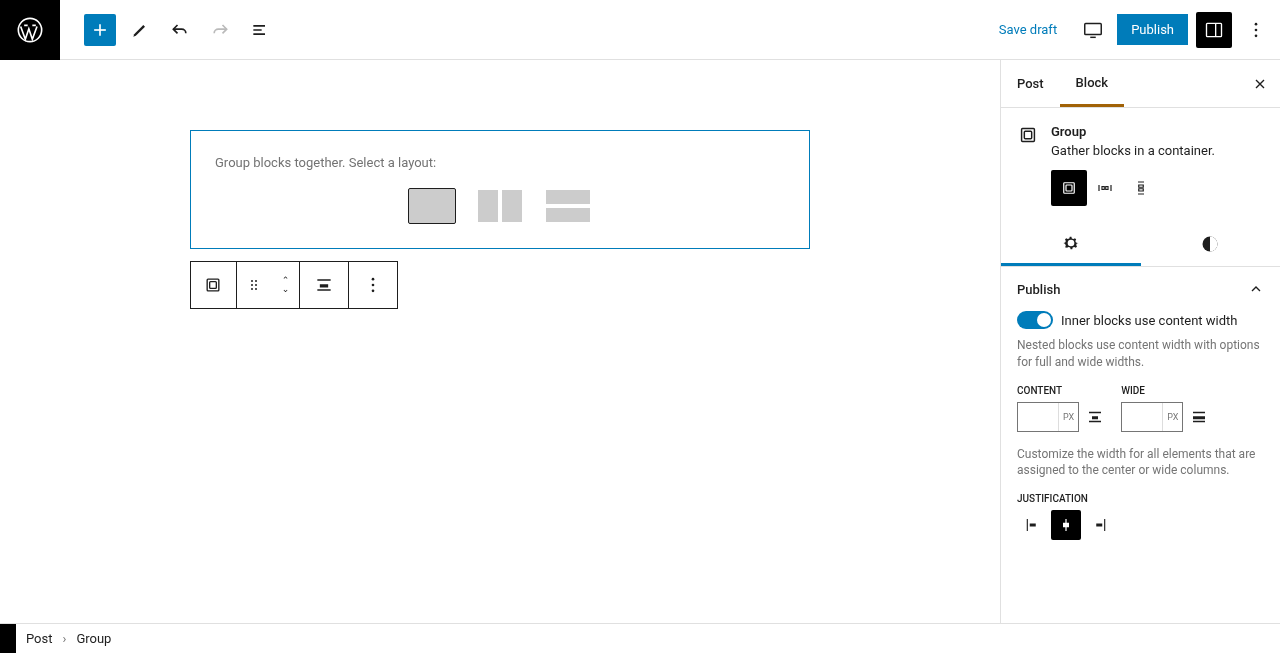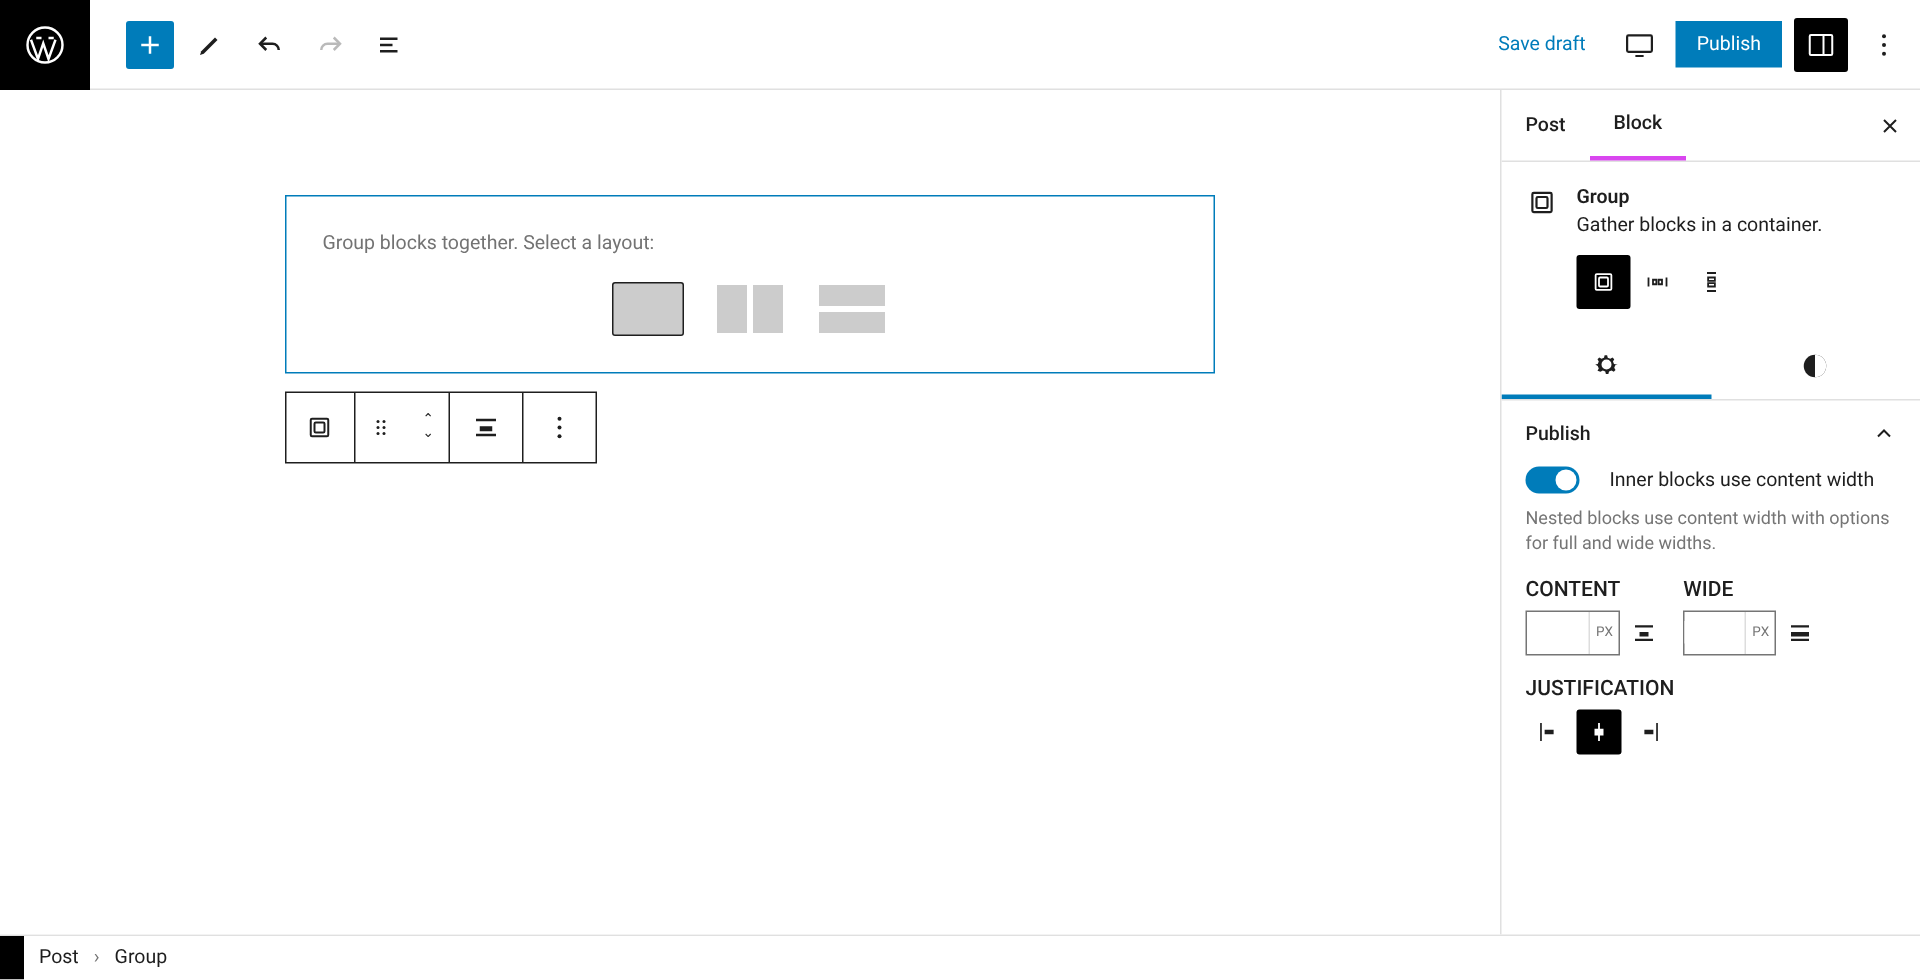--- a/index.html
+++ b/index.html
@@ -40,40 +40,40 @@
 .bt1 { width: 46px; }
 .bt2 { width: 64px; display: flex; align-items: center; justify-content: space-around; }
 .bt2 .movers { display: flex; flex-direction: column; font-size: 9px; line-height: 9px; }
 .bt3 { width: 50px; }
 .bt4 { width: 48px; }
 
 
 .sidebar { width: 280px; border-left: 1px solid #e0e0e0; background: #fff; overflow-y: auto; display: flex; flex-direction: column; }
 .tabs { display: flex; border-bottom: 1px solid #e0e0e0; height: 48px; align-items: stretch; }
 .tab { padding: 0 16px; display: flex; align-items: center; cursor: pointer; font-weight: 500; color: #1e1e1e; }
-.tab.active { border-bottom: 3px solid #d946ef; }
+.tab.active { border-bottom: 3px solid #a16207; }
 .tab-close { margin-left: auto; width: 40px; display: flex; align-items: center; justify-content: center; cursor: pointer; }
 .panel-body { padding: 16px; }
 .block-header { display: flex; gap: 12px; margin-bottom: 16px; }
 .block-title { font-weight: 600; font-size: 13px; }
 .block-desc { font-size: 13px; color: #1e1e1e; margin-top: 4px; }
 .variation-row { display: flex; gap: 0; margin-top: 12px; }
 .var-btn { width: 36px; height: 36px; display: flex; align-items: center; justify-content: center; cursor: pointer; border-radius: 2px; }
 .var-btn.active { background: #000; color: #fff; }
 .subtabs { display: flex; border-bottom: 1px solid #e0e0e0; margin: 0 -16px; }
 .subtab { flex: 1; height: 44px; display: flex; align-items: center; justify-content: center; cursor: pointer; }
 .subtab.active { border-bottom: 3px solid #007cba; }
 .section-header { display: flex; justify-content: space-between; align-items: center; padding: 14px 0; font-weight: 500; cursor: pointer; }
-.toggle-row { display: flex; align-items: center; gap: 20px; margin-bottom: 8px; }
+.toggle-row { display: flex; align-items: center; gap: 8px; margin-bottom: 8px; }
 .toggle { width: 36px; height: 18px; background: #007cba; border-radius: 10px; position: relative; cursor: pointer; }
 .toggle::after { content: ''; position: absolute; right: 2px; top: 2px; width: 14px; height: 14px; background: #fff; border-radius: 50%; }
 .help-text { font-size: 12px; color: #757575; margin-bottom: 14px; line-height: 1.4; }
 .width-row { display: flex; gap: 16px; }
 .width-col { flex: 1; }
-.label-small { font-size: 14px; font-weight: 500; text-transform: uppercase; color: #1e1e1e; margin-bottom: 6px; display: block; }
+.label-small { font-size: 10px; font-weight: 500; text-transform: uppercase; color: #1e1e1e; margin-bottom: 6px; display: block; }
 .input-unit { display: flex; align-items: center; border: 1px solid #757575; height: 30px; }
 .input-unit input { border: none; flex: 1; width: 40px; padding: 0 6px; outline: none; font-size: 13px; }
 .unit { font-size: 9px; color: #757575; padding: 0 4px; border-left: 1px solid #ddd; height: 100%; display: flex; align-items: center; }
 .width-icon { width: 20px; height: 30px; display: flex; align-items: center; justify-content: center; margin-left: 6px; }
 .width-col-wrap { display: flex; align-items: flex-end; }
 .width-col-wrap .width-col { flex: 1; }
 .justification { margin-top: 14px; }
 .just-row { display: flex; gap: 4px; margin-top: 6px; }
 .just-btn { width: 30px; height: 30px; display: flex; align-items: center; justify-content: center; cursor: pointer; border-radius: 2px; font-size: 16px; }
 .just-btn.active { background: #000; color: #fff; }
@@ -293,20 +293,21 @@
                 <span class="unit">PX</span>
               </div>
             </div>
             <div class="width-icon">
               <svg width="18" height="18" viewBox="0 0 24 24" fill="#1e1e1e">
                   <path d="M4 5h16v2H4zM4 11h16v4H4zM4 17h16v2H4z"></path>
                 </svg>
             </div>
           </div>
         </div>
+        <div class="help-text" style="margin-top:14px">Customize the width for all elements that are assigned to the center or wide columns.</div>
         <div class="justification">
           <span class="label-small">JUSTIFICATION</span>
           <div class="just-row">
             <div class="just-btn">
               <svg width="18" height="18" viewBox="0 0 24 24" fill="#1e1e1e">
                   <path d="M5 4v16h1.5V4zM9 10h8v4H9z"></path>
                 </svg>
             </div>
             <div class="just-btn active">
               <svg width="18" height="18" viewBox="0 0 24 24" fill="#fff">

